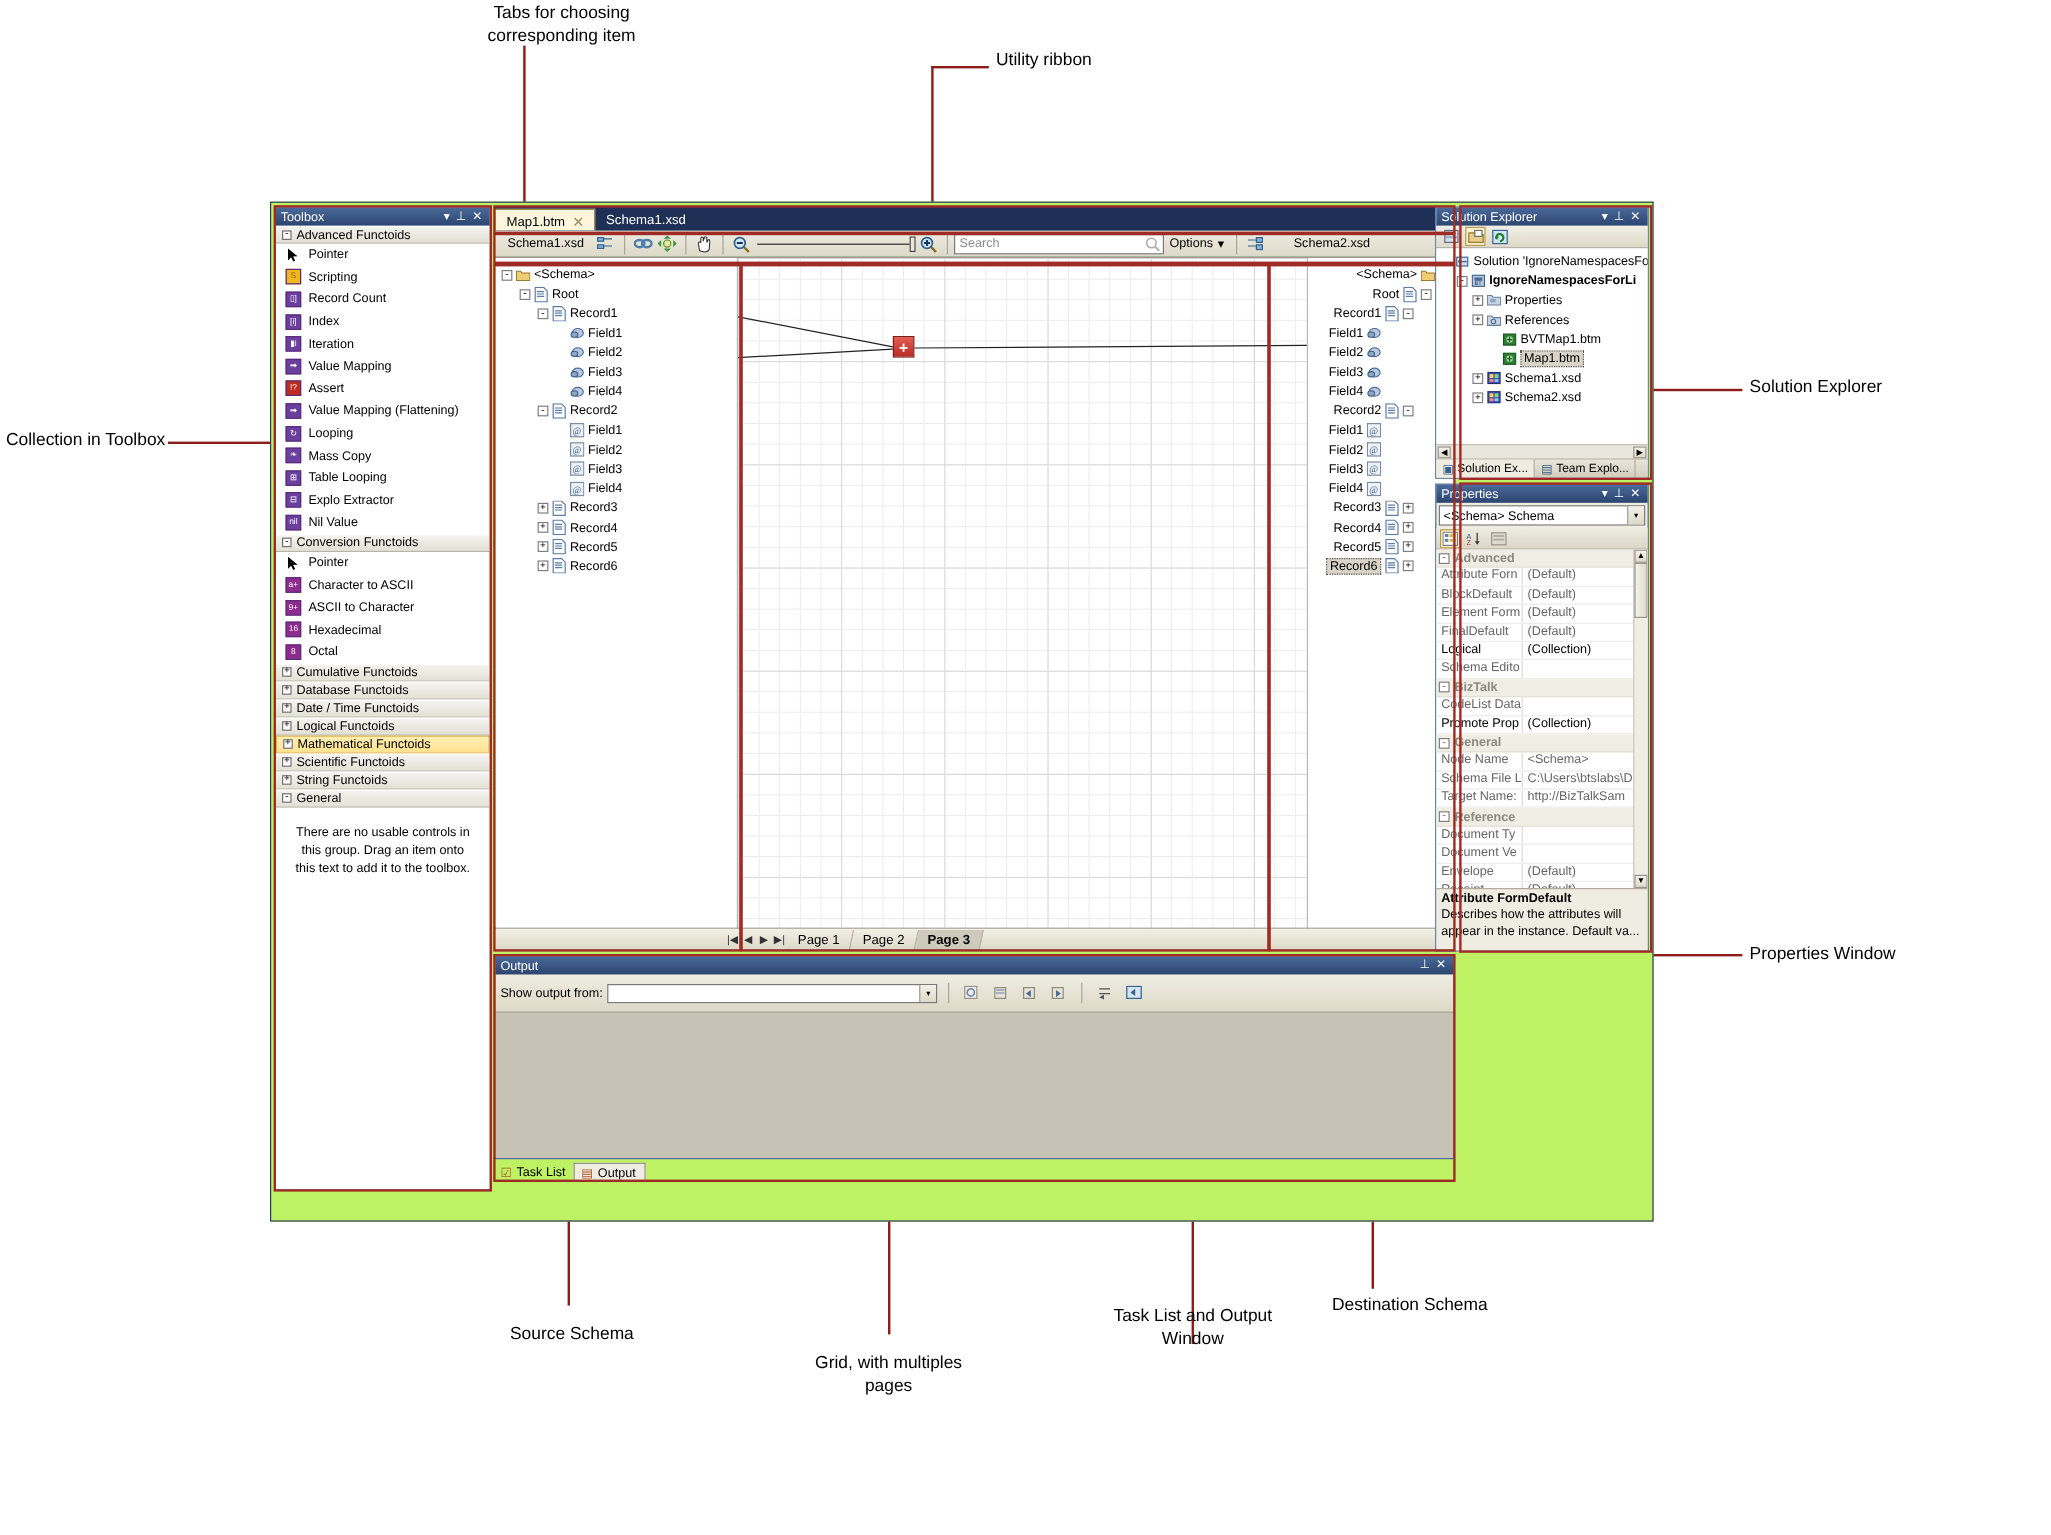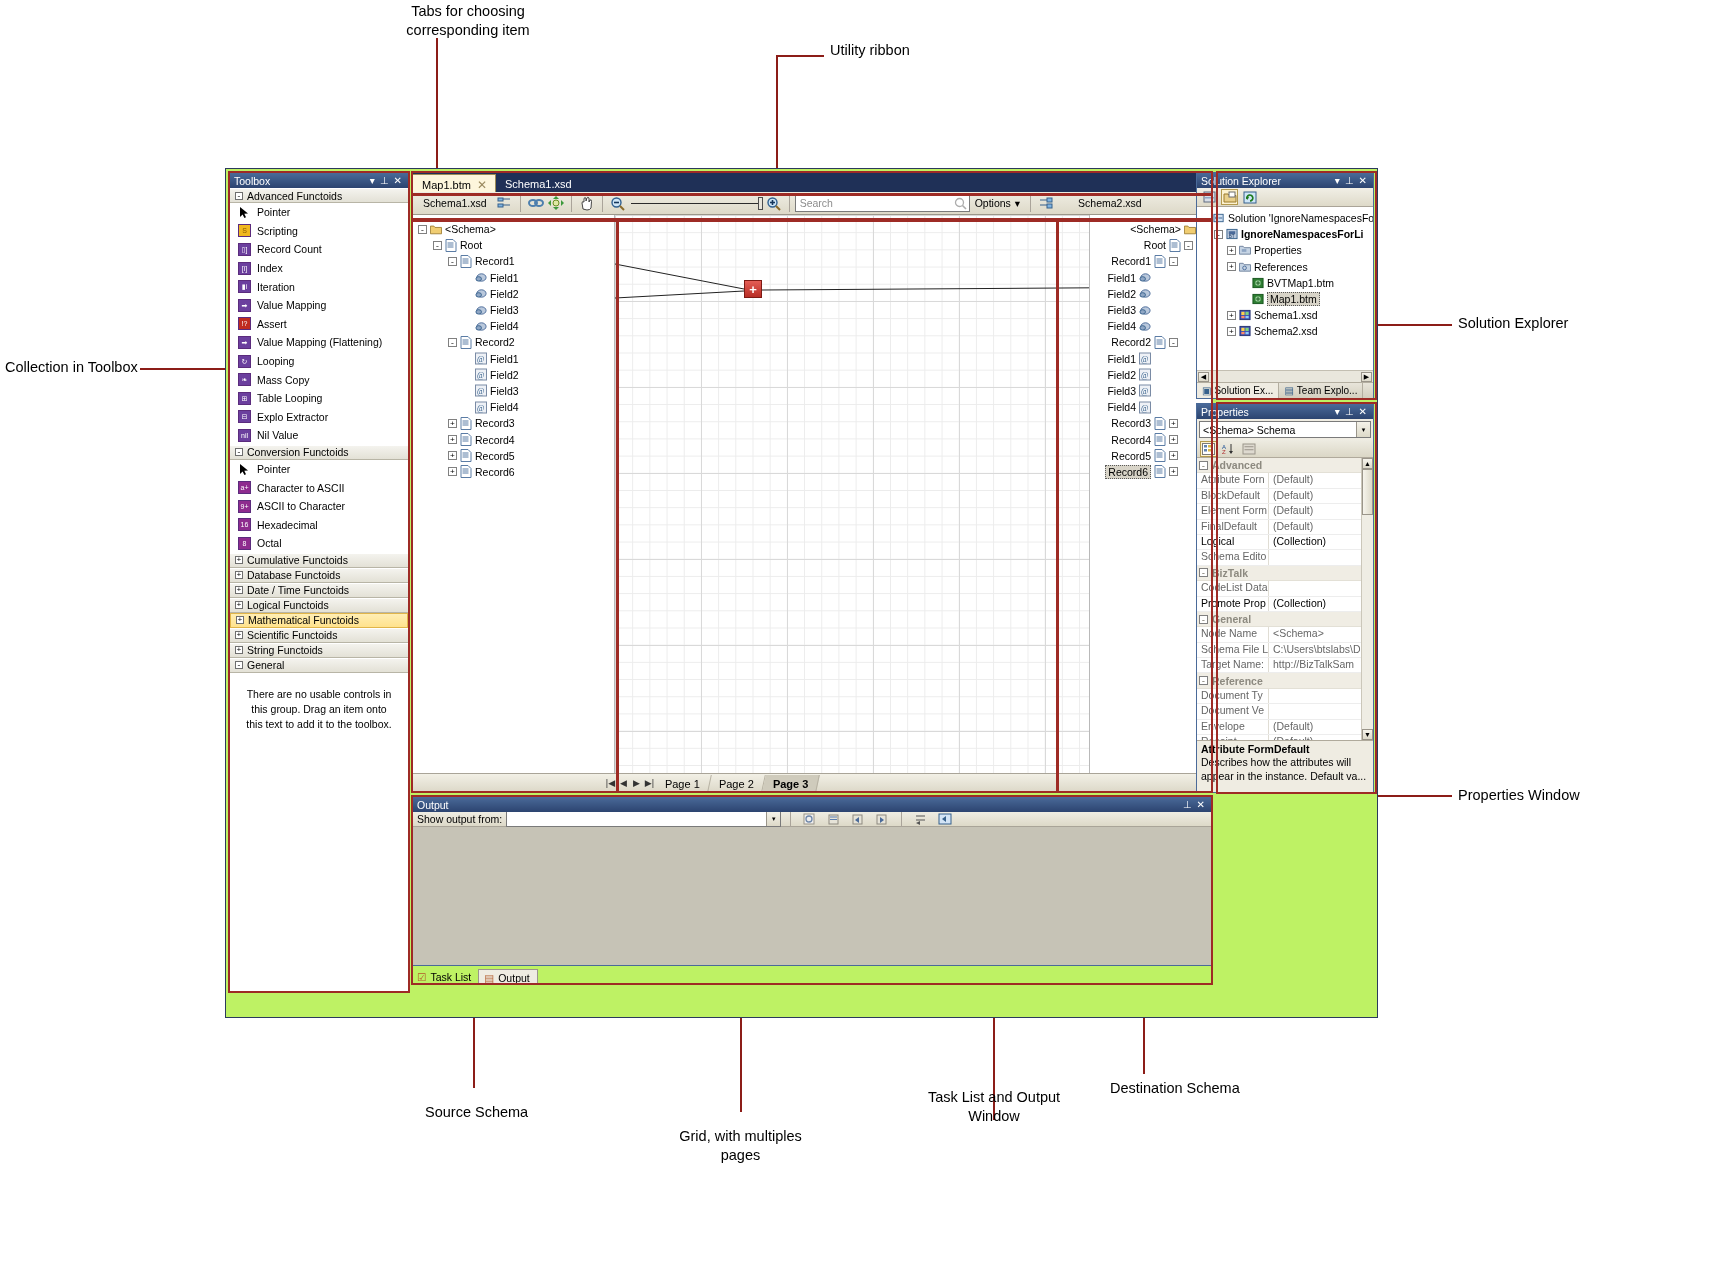--- a/index.html
+++ b/index.html
@@ -153,21 +153,21 @@
   .pr-row .v { flex:1; padding-left:4px; color:#666; overflow:hidden; white-space:nowrap; }
   .pr-row.bold .k, .pr-row.bold .v { color:#000; }
   .pr-desc { height:52px; border-top:1px solid #b0aa9c; background:#efece2; padding:2px 4px; font-size:10.5px; line-height:1.28; }
   .pr-desc b { display:block; }
   .vscroll { position:absolute; right:0; top:0; width:12px; bottom:0; background:#efedE4; border-left:1px solid #cbc7ba; }
   .vthumb { position:absolute; left:0; right:0; }
 
   
   #output { position:absolute; left:186px; top:627px; width:800px; height:170px;
     background:#c6c3b6; border:1px solid #4a6a99; display:flex; flex-direction:column; }
-  .out-bar { height:15px; background:linear-gradient(#efedE3,#ddd9c8); border-bottom:1px solid #a9a498;
+  .out-bar { height:32px; background:linear-gradient(#efedE3,#ddd9c8); border-bottom:1px solid #a9a498;
     display:flex; align-items:center; gap:4px; padding:0 4px; font-size:10.5px; }
   .out-combo { width:275px;height:16px;background:#fff;border:1px solid #7a7a7a;display:flex;align-items:center; }
   .out-combo .arw { margin-left:auto;width:14px;height:14px;background:linear-gradient(#f4f2e9,#ddd9c8);
     border-left:1px solid #9a958a;display:flex;align-items:center;justify-content:center;font-size:7px; }
   .out-body { flex:1; background:#c6c3b6; }
   .bottom-tabs { position:absolute; left:186px; top:799px; width:800px; height:17px;
     display:flex; align-items:center; gap:0; font-size:10.5px; }
   .btab { display:flex;align-items:center;gap:4px; padding:1px 7px 0 5px; height:16px; }
   .btab.active { background:#efece2; border:1px solid #9a958a; border-bottom:none; }
 

